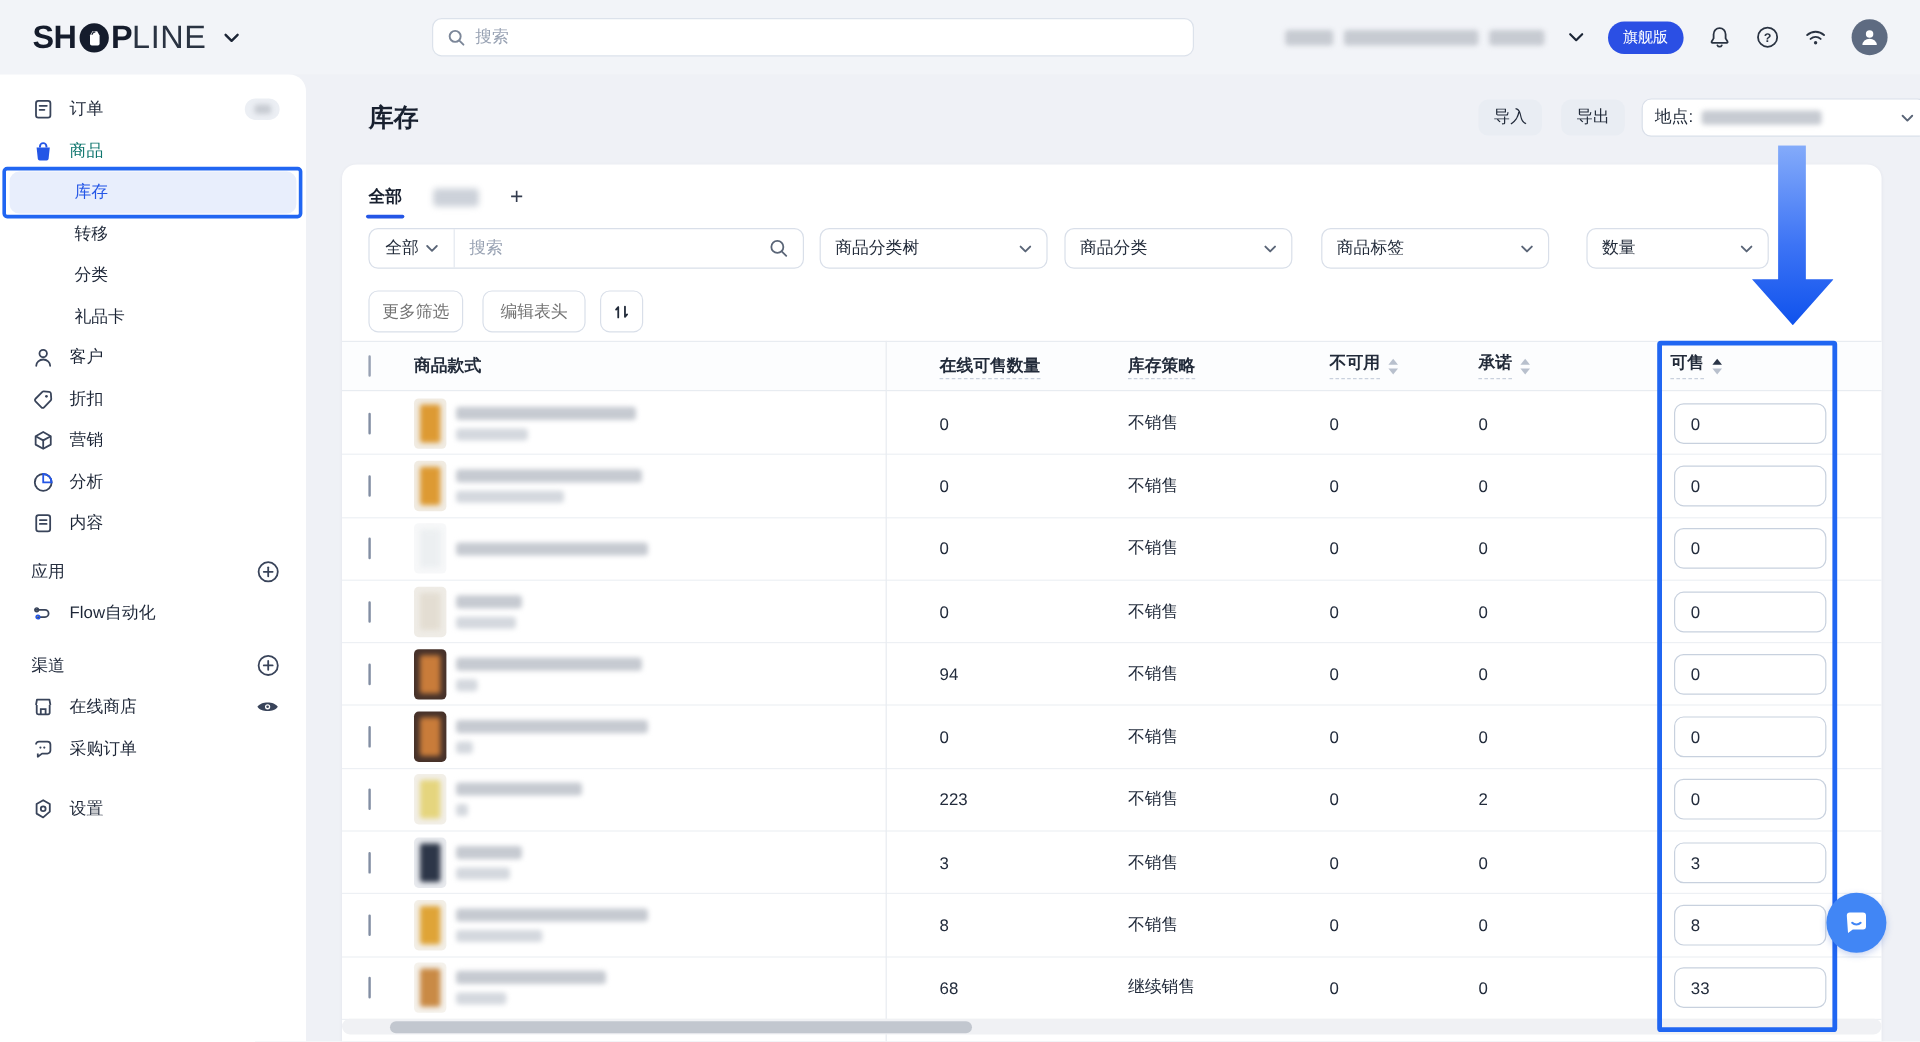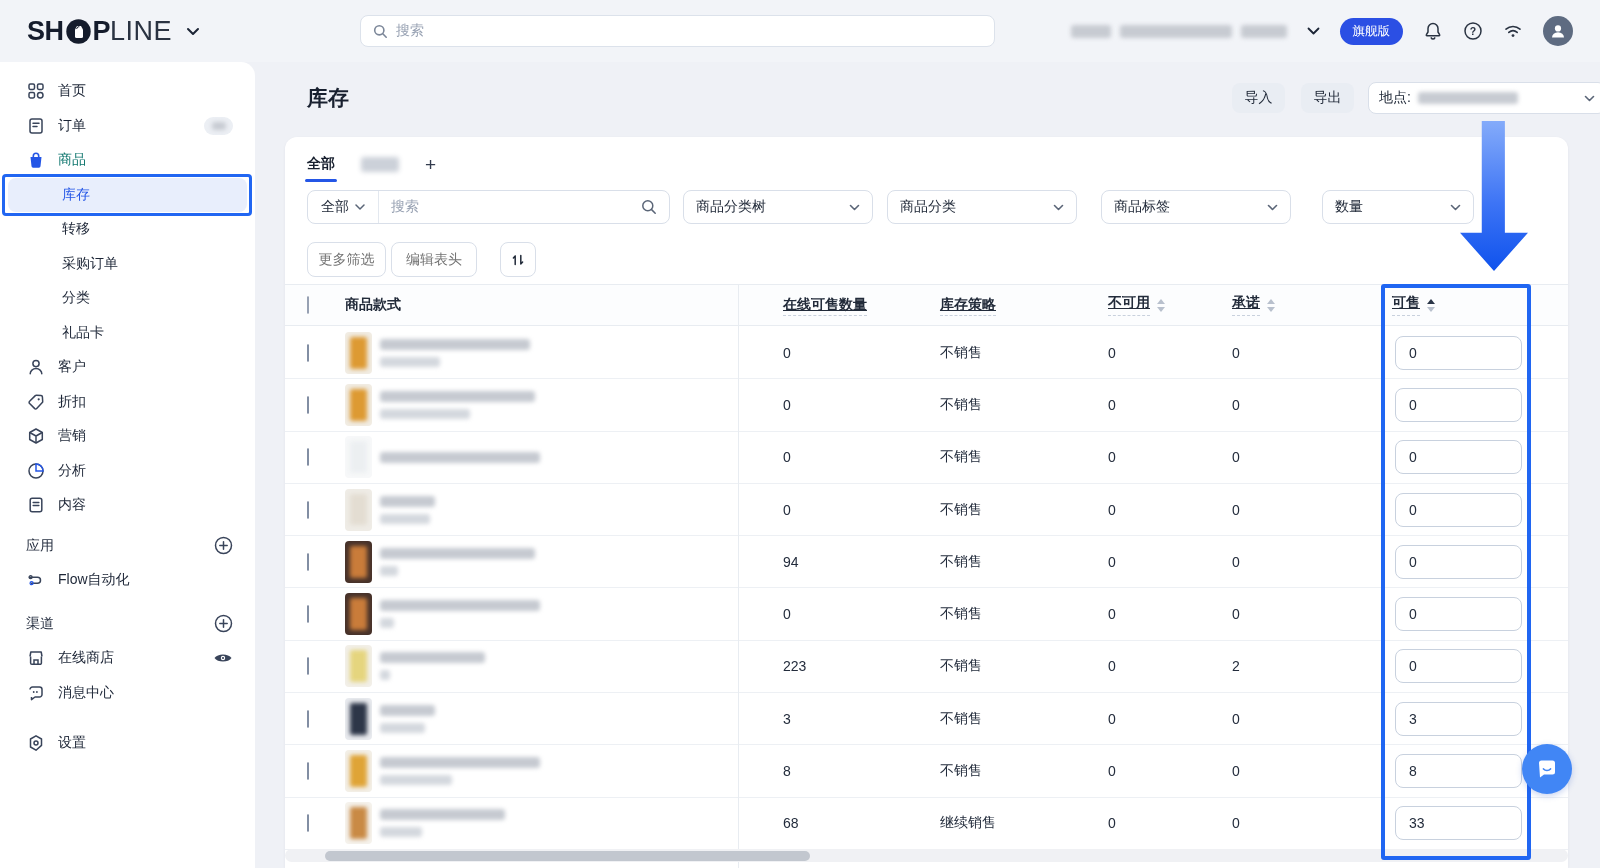--- a/index.html
+++ b/index.html
@@ -67,21 +67,21 @@
   .trow { display:flex; align-items:center; height:52.3px; border-bottom:1px solid #EDF0F4; padding-left:22px; font-size:14px; color:#232C3C; }
   .tbody { position:absolute; left:0; top:190px; width:1283px; }
   .col-cb { flex:0 0 38px; }
   .col-product { flex:0 0 393px; display:flex; align-items:center; }
   .col-qty { flex:0 0 167px; padding-left:45px; }
   .col-policy { flex:0 0 170px; padding-left:35px; }
   .col-unavail { flex:0 0 120px; padding-left:33px; }
   .col-committed { flex:0 0 125px; padding-left:37px; }
   .col-sellable { flex:1; padding-left:75px; }
   .checkbox { width:17px; height:17px; border:1.5px solid #828EA3; border-radius:5px; background:#fff; cursor:pointer; }
-  .dashed { border-bottom:1px dashed #C9D1DD; padding-bottom:3px;text-decoration:underline; }
+  .dashed { border-bottom:1px dashed #C9D1DD; padding-bottom:3px; }
   .hflex { display:flex; align-items:center; gap:7px; }
   .carets { display:flex; flex-direction:column; gap:3px; }
   .caret-up { width:0; height:0; border-left:4.5px solid transparent; border-right:4.5px solid transparent; border-bottom:5px solid #B8C0CD; }
   .caret-down { width:0; height:0; border-left:4.5px solid transparent; border-right:4.5px solid transparent; border-top:5px solid #B8C0CD; }
   .caret-up.on { border-bottom-color:#2A3547; }
   .thumb { width:27px; height:42px; border-radius:4px; position:relative; overflow:hidden; flex:0 0 27px; }
   .thumb .inner { position:absolute; left:20%; top:12%; width:60%; height:76%; border-radius:2px; filter:blur(2px); }
   .pname { margin-left:8px; display:flex; flex-direction:column; gap:7px; }
   .pname .l1 { height:11px; background:#C6CAD1; filter:blur(2px); border-radius:3px; }
   .pname .l2 { height:10px; background:#D4D8DE; filter:blur(2px); border-radius:3px; }
@@ -168,31 +168,20 @@
           <path d="M3 15.6 a6 5.4 0 0 1 12 0 z" fill="#fff"></path>
         </svg>
     </span>
   </div>
 </div>
 
 <nav class="sidebar" id="sidebar">
     <div class="nav-item">
       <span class="ico">
         <svg width="18" height="18" viewBox="0 0 18 18">
-          <rect x="2" y="2" width="5.5" height="5.5" rx="1.4" fill="none" stroke="#39445A" stroke-width="1.5"></rect>
-          <rect x="10.5" y="2" width="5.5" height="5.5" rx="1.4" fill="none" stroke="#39445A" stroke-width="1.5"></rect>
-          <rect x="2" y="10.5" width="5.5" height="5.5" rx="1.4" fill="none" stroke="#39445A" stroke-width="1.5"></rect>
-          <rect x="10.5" y="10.5" width="5.5" height="5.5" rx="2.7" fill="none" stroke="#39445A" stroke-width="1.5"></rect>
-        </svg>
-      </span>
-      <span class="lbl">首页</span>
-    </div>
-    <div class="nav-item">
-      <span class="ico">
-        <svg width="18" height="18" viewBox="0 0 18 18">
           <rect x="3" y="2" width="12" height="14" rx="2" fill="none" stroke="#39445A" stroke-width="1.5"></rect>
           <line x1="6" y1="6.2" x2="12" y2="6.2" stroke="#39445A" stroke-width="1.5" stroke-linecap="round"></line>
           <line x1="6" y1="9.5" x2="10" y2="9.5" stroke="#39445A" stroke-width="1.5" stroke-linecap="round"></line>
         </svg>
       </span>
       <span class="lbl">订单</span>
       <span class="right-glyph orders-badge">
         <span class="blurblock"></span>
       </span>
     </div>
@@ -205,23 +194,20 @@
       </span>
       <span class="lbl">商品</span>
     </div>
     <div class="nav-item nav-sub inv-wrap">
       <span class="inv-bg"></span>
       <span class="inv-annot"></span>
       <span class="lbl">库存</span>
     </div>
     <div class="nav-item nav-sub">
       <span class="lbl">转移</span>
-    </div>
-    <div class="nav-item nav-sub">
-      <span class="lbl">采购订单</span>
     </div>
     <div class="nav-item nav-sub">
       <span class="lbl">分类</span>
     </div>
     <div class="nav-item nav-sub">
       <span class="lbl">礼品卡</span>
     </div>
     <div class="nav-item">
       <span class="ico">
         <svg width="18" height="18" viewBox="0 0 18 18">
@@ -318,21 +304,21 @@
       </span>
     </div>
     <div class="nav-item">
       <span class="ico">
         <svg width="18" height="18" viewBox="0 0 18 18">
           <path d="M3 5.5 a2.5 2.5 0 0 1 2.5 -2.5 h7 A2.5 2.5 0 0 1 15 5.5 v5 a2.5 2.5 0 0 1 -2.5 2.5 H8 l-3.5 2.6 V13" fill="none" stroke="#39445A" stroke-width="1.5" stroke-linejoin="round"></path>
           <circle cx="6.7" cy="8" r="0.9" fill="#39445A"></circle>
           <circle cx="9.9" cy="8" r="0.9" fill="#39445A"></circle>
         </svg>
       </span>
-      <span class="lbl">消息中心</span>
+      <span class="lbl">采购订单</span>
     </div>
     <div style="height: 16px;"></div>
     <div class="nav-item">
       <span class="ico">
         <svg width="18" height="18" viewBox="0 0 18 18">
           <path d="M9 1.8 l5.5 3.2 v6.4 L9 16.2 l-5.5 -3.2 V5 z" fill="none" stroke="#39445A" stroke-width="1.5" stroke-linejoin="round"></path>
           <circle cx="9" cy="9" r="2" fill="none" stroke="#39445A" stroke-width="1.5"></circle>
         </svg>
       </span>
       <span class="lbl">设置</span>
@@ -406,21 +392,21 @@
         <span>数量</span>
         <span>
           <svg width="11" height="7" viewBox="0 0 11 7">
             <polyline points="1.5,1.5 5.5,5.5 9.5,1.5" fill="none" stroke="#5A6577" stroke-width="1.6" stroke-linecap="round" stroke-linejoin="round"></polyline>
           </svg>
         </span>
       </div>
     </div>
 
   <button class="toolbtn" style="left:22px; width:79px;">更多筛选</button>
-  <button class="toolbtn" style="left:106px; width:86px;">编辑表头</button>
+  <button class="toolbtn" style="left:117px; width:86px;">编辑表头</button>
   <button class="toolbtn" style="left:215px; width:36px;">
     <span>
       <svg width="16" height="16" viewBox="0 0 16 16">
           <path d="M5.2 12.5 V4 M5.2 4 L3.4 6" fill="none" stroke="#222B3A" stroke-width="1.5" stroke-linecap="round" stroke-linejoin="round"></path>
           <path d="M10.8 3.5 V12 M10.8 12 L12.6 10" fill="none" stroke="#222B3A" stroke-width="1.5" stroke-linecap="round" stroke-linejoin="round"></path>
         </svg>
     </span>
   </button>
 
   <div class="thead">

